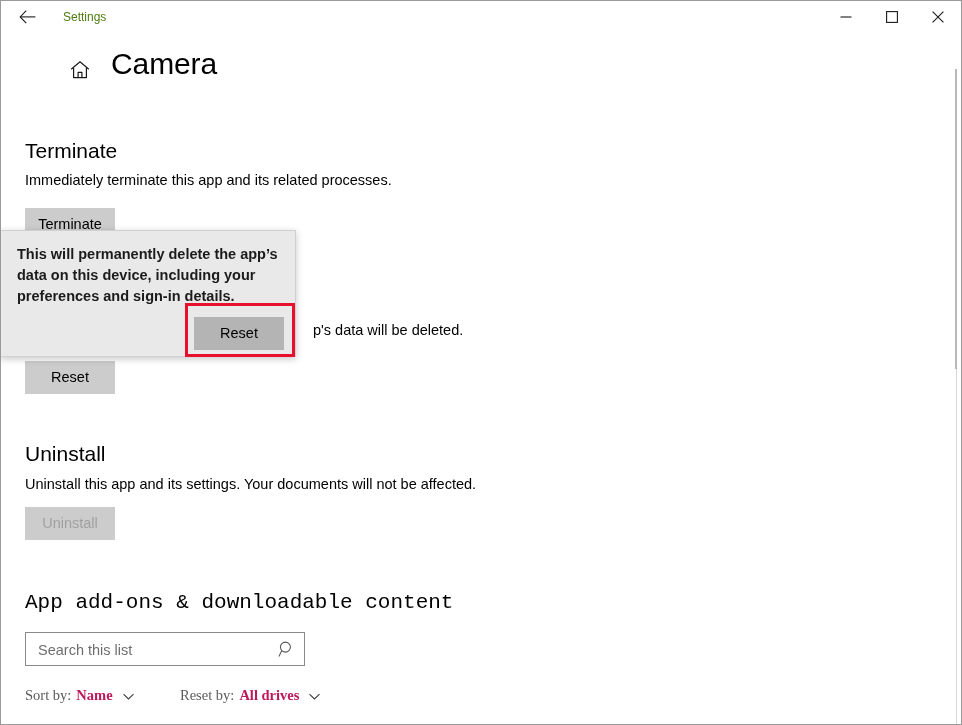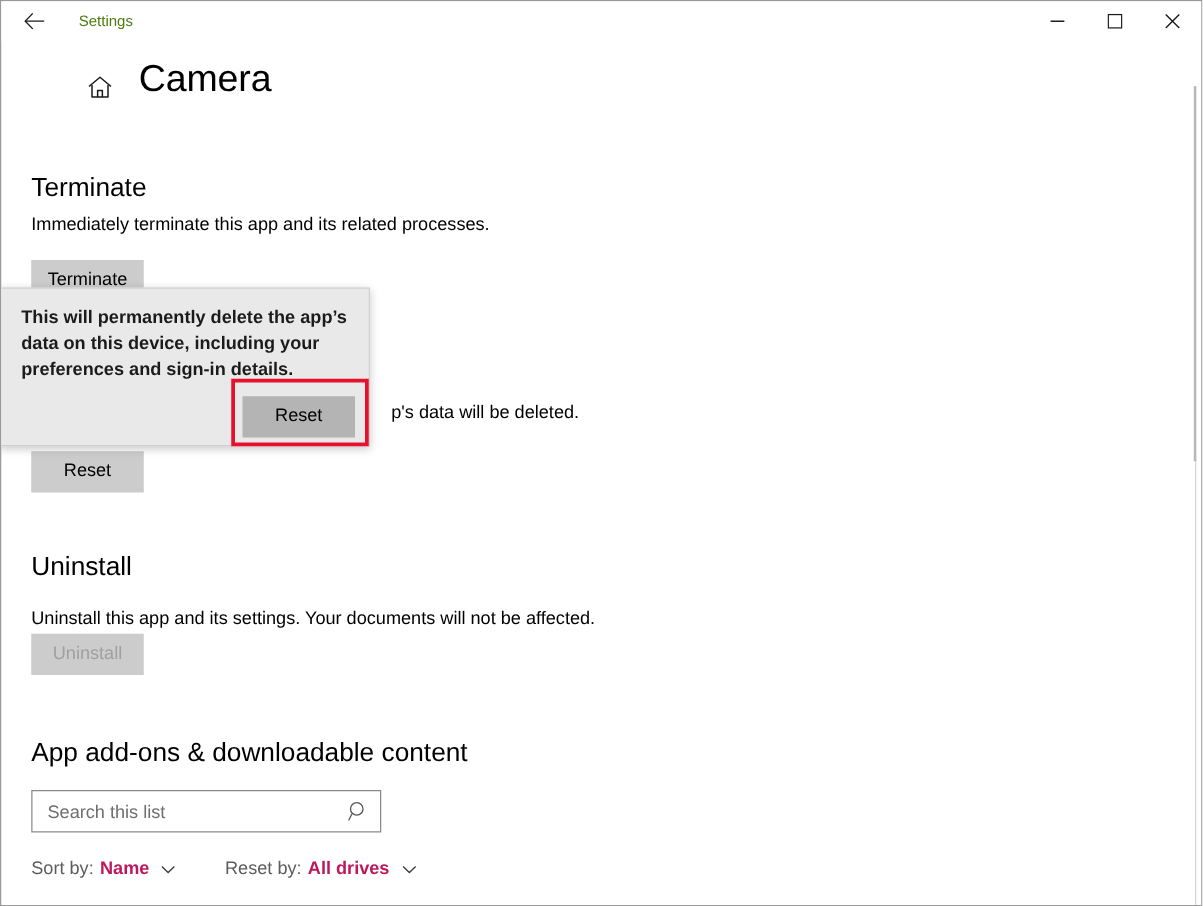--- a/index.html
+++ b/index.html
@@ -233,20 +233,21 @@
     height: 20px;
   }
   .dropdown {
     position: absolute;
     top: 0;
     height: 20px;
     display: flex;
     align-items: center;
     white-space: nowrap;
     cursor: default;
+    font-family: Liberation Serif, serif;
   }
   #sort-dropdown   { left: 0px; }
   #filter-dropdown { left: 155px; }
   .dd-label {
     font-size: 14.5px;
     color: #5c5c5c;
     margin-right: 5px;
   }
   .dd-value {
     font-size: 14.5px;
@@ -349,24 +350,24 @@
     <div class="section-desc" style="top:211px; left:294px;padding-left:18px;">p's data will be deleted.</div>
     <button class="win-button" style="top:250px;">Reset</button>
 
     <div id="reset-flyout">
       <div id="flyout-text">This will permanently delete the app’s data on this device, including your preferences and sign-in details.</div>
       <button id="flyout-reset-button">Reset</button>
     </div>
     <div id="reset-highlight"></div>
 
     <div class="section-heading" style="top:331px;">Uninstall</div>
-    <div class="section-desc" style="top:365px;margin-top:11px;">Uninstall this app and its settings. Your documents will not be affected.</div>
+    <div class="section-desc" style="top:365px;">Uninstall this app and its settings. Your documents will not be affected.</div>
     <button class="win-button disabled" style="top:396px;" disabled="">Uninstall</button>
 
-    <div class="section-heading" style="top:480px;">App add-ons &amp; downloadable content</div>
+    <div class="section-heading" style="top:480px;font-family:Liberation Mono, monospace;">App add-ons &amp; downloadable content</div>
 
     <div id="search-box">
       <input id="search-input" type="text" placeholder="Search this list" style="">
       <span id="search-icon">
         <svg width="18" height="18" viewBox="0 0 18 18" aria-hidden="true">
           <circle cx="7.4" cy="7.1" r="5.0" fill="none" stroke="#555555" stroke-width="1.05"></circle>
           <line x1="3.6" y1="11.0" x2="0.9" y2="16.4" stroke="#555555" stroke-width="1.05"></line>
         </svg>
       </span>
     </div>

